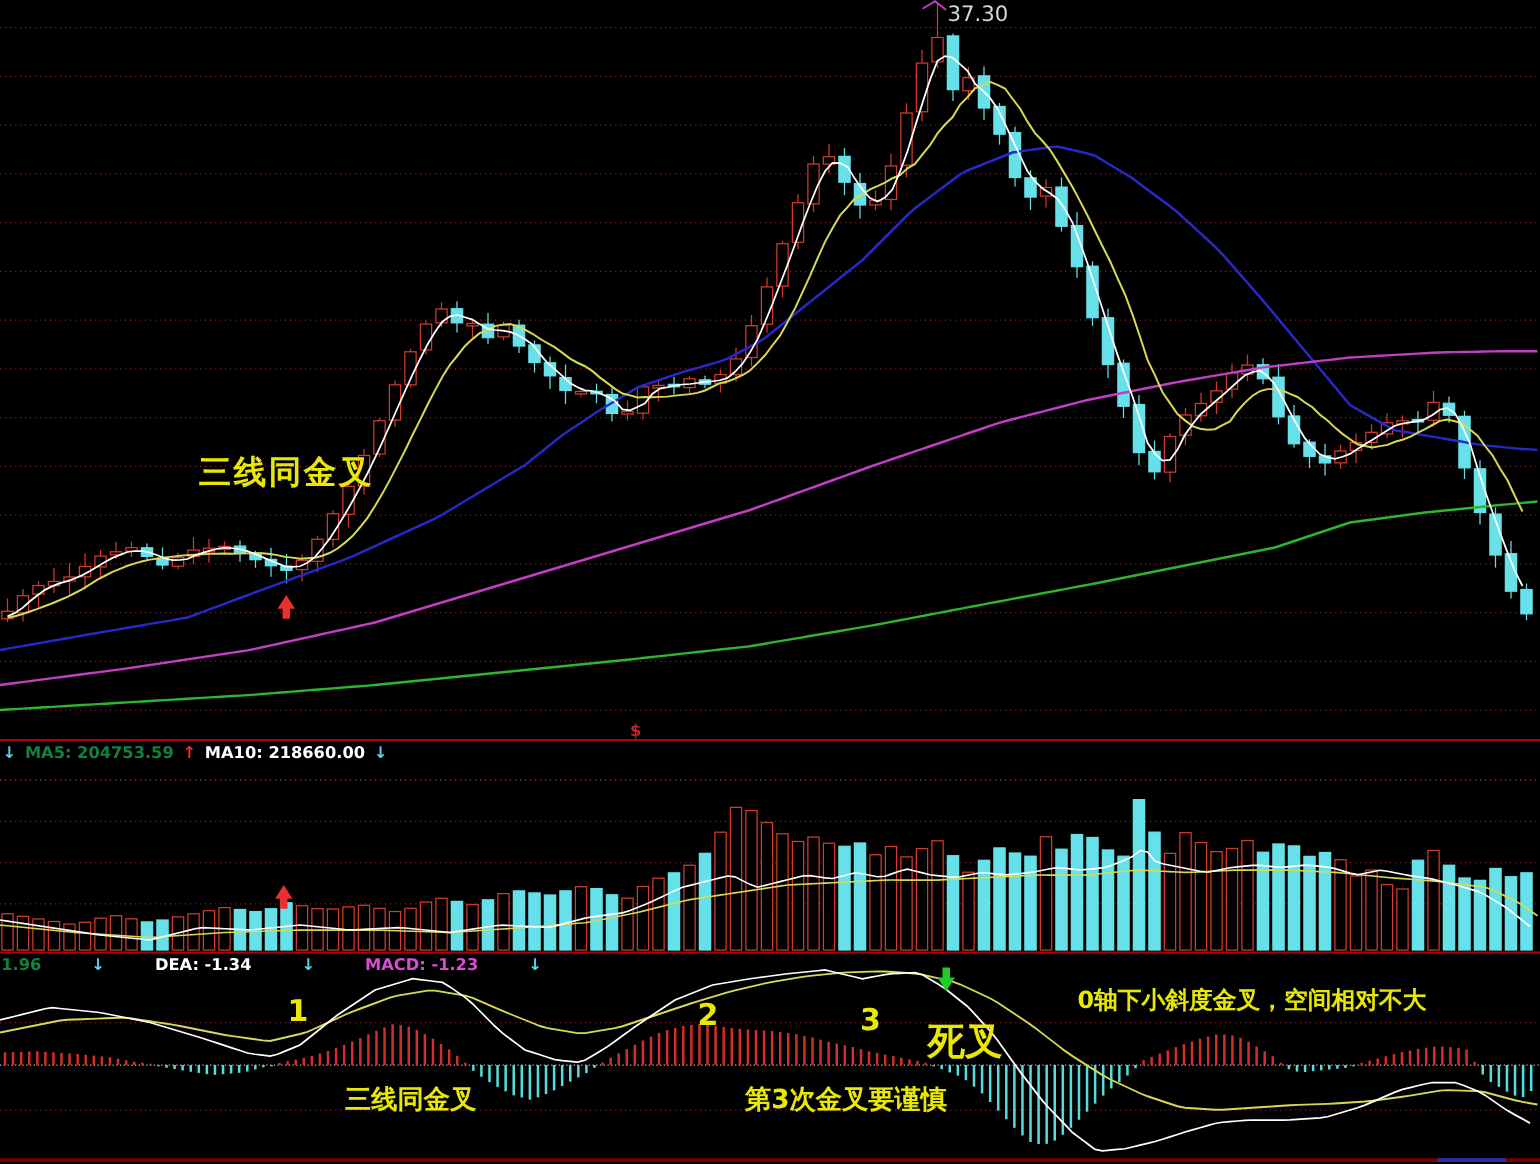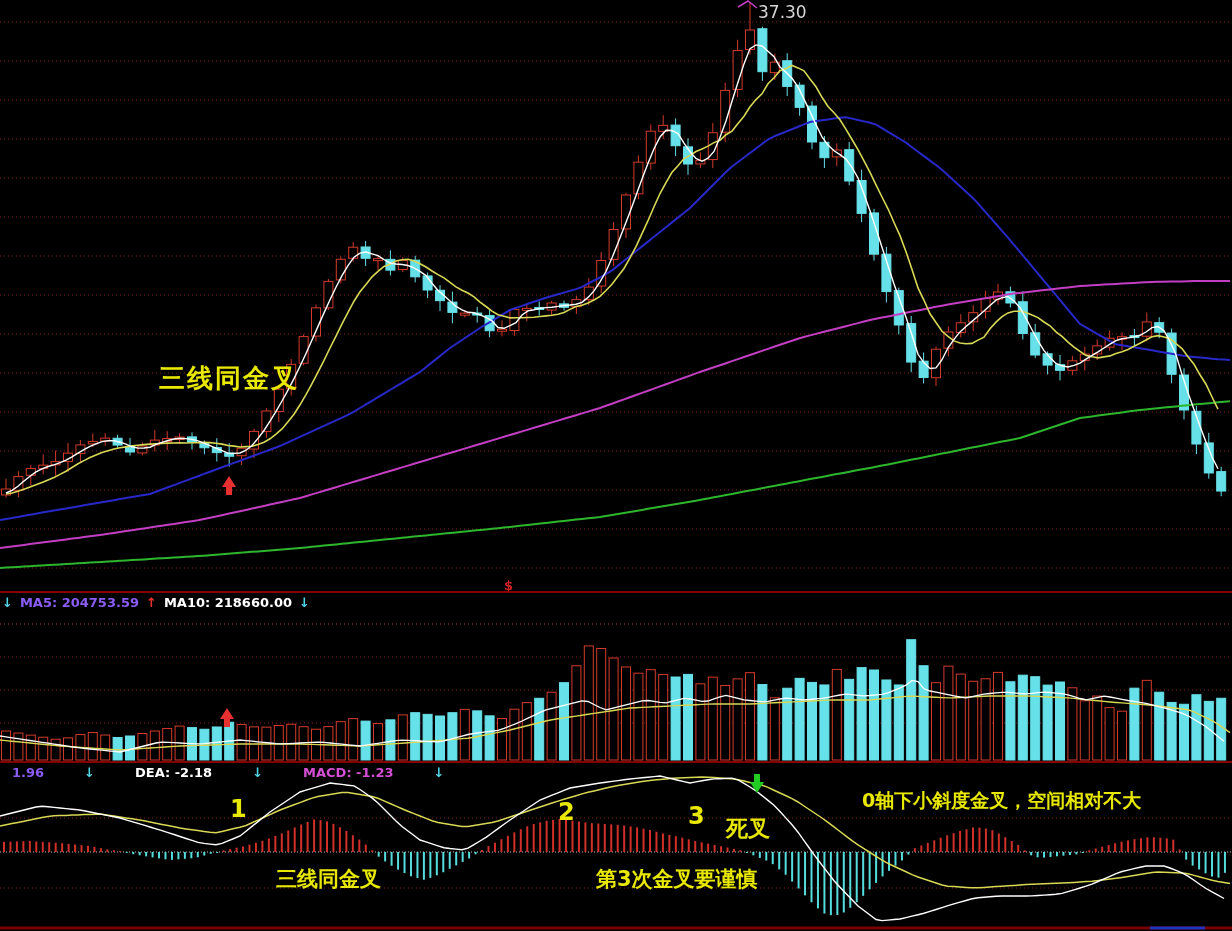--- a/index.html
+++ b/index.html
@@ -3,21 +3,21 @@
 <meta charset="utf-8">
 <style>
   html,body{margin:0;padding:0;background:#000;overflow:hidden;}
   #app{position:relative;width:1232px;height:931px;background:#000;font-family:"DejaVu Sans",sans-serif;}
   #chart{position:absolute;left:0;top:0;}
   .overlay div{position:absolute;white-space:nowrap;line-height:1.1;}
   .ann{color:#e8e800;font-weight:bold;}
   .hdr{font-size:13px;font-weight:bold;display:flex;gap:7px;align-items:center;}
   .arr-dn{color:#4fd8e8;font-weight:bold;}
   .arr-up{color:#e83030;font-weight:bold;}
-  .w{color:#8b5cf6;} .y{color:#ffffff;} .m{color:#d54fd5;text-align:center;}
+  .w{color:#15803d;} .y{color:#ffffff;} .m{color:#d54fd5;text-align:center;}
 </style>
 </head>
 <body>
 
 <div id="app">
   <svg id="chart" width="1232" height="931">
       <line x1="0" y1="22" x2="1232" y2="22" stroke="#8a1c1c" stroke-width="1" stroke-dasharray="1,3"></line>
       <line x1="0" y1="61" x2="1232" y2="61" stroke="#8a1c1c" stroke-width="1" stroke-dasharray="1,3"></line>
       <line x1="0" y1="100" x2="1232" y2="100" stroke="#8a1c1c" stroke-width="1" stroke-dasharray="1,3"></line>
       <line x1="0" y1="139" x2="1232" y2="139" stroke="#8a1c1c" stroke-width="1" stroke-dasharray="1,3"></line>
@@ -553,30 +553,30 @@
     <div style="left:504px;top:579px;font-size:13px;color:#cc2222;font-weight:bold;">$</div>
 
     <div class="hdr" style="left:2px;top:596px;">
       <span class="arr-dn">↓</span>
       <span class="w">MA5: 204753.59</span>
       <span class="arr-up">↑</span>
       <span class="y">MA10: 218660.00</span>
       <span class="arr-dn">↓</span>
     </div>
 
-    <div class="hdr" style="left:12px;top:766px;gap:40px;">
+    <div class="hdr" style="left:1px;top:766px;gap:40px;">
       <span class="w">1.96</span>
       <span class="arr-dn">↓</span>
-      <span class="y">DEA: -2.18</span>
+      <span class="y">DEA: -1.34</span>
       <span class="arr-dn">↓</span>
       <span class="m">MACD: -1.23</span>
       <span class="arr-dn">↓</span>
     </div>
 
     <div class="ann" style="left:230px;top:796px;font-size:24px;">1</div>
     <div class="ann" style="left:558px;top:799px;font-size:24px;">2</div>
     <div class="ann" style="left:688px;top:803px;font-size:24px;">3</div>
-    <div class="ann" style="left:726px;top:817px;font-size:22px;">死叉</div>
+    <div class="ann" style="left:742px;top:817px;font-size:30px;">死叉</div>
     <div class="ann" style="left:862px;top:790px;font-size:19px;">0轴下小斜度金叉，空间相对不大</div>
     <div class="ann" style="left:276px;top:868px;font-size:21px;">三线同金叉</div>
     <div class="ann" style="left:596px;top:868px;font-size:21px;">第3次金叉要谨慎</div>
   </div>
 </div>
 
 </body></html>

